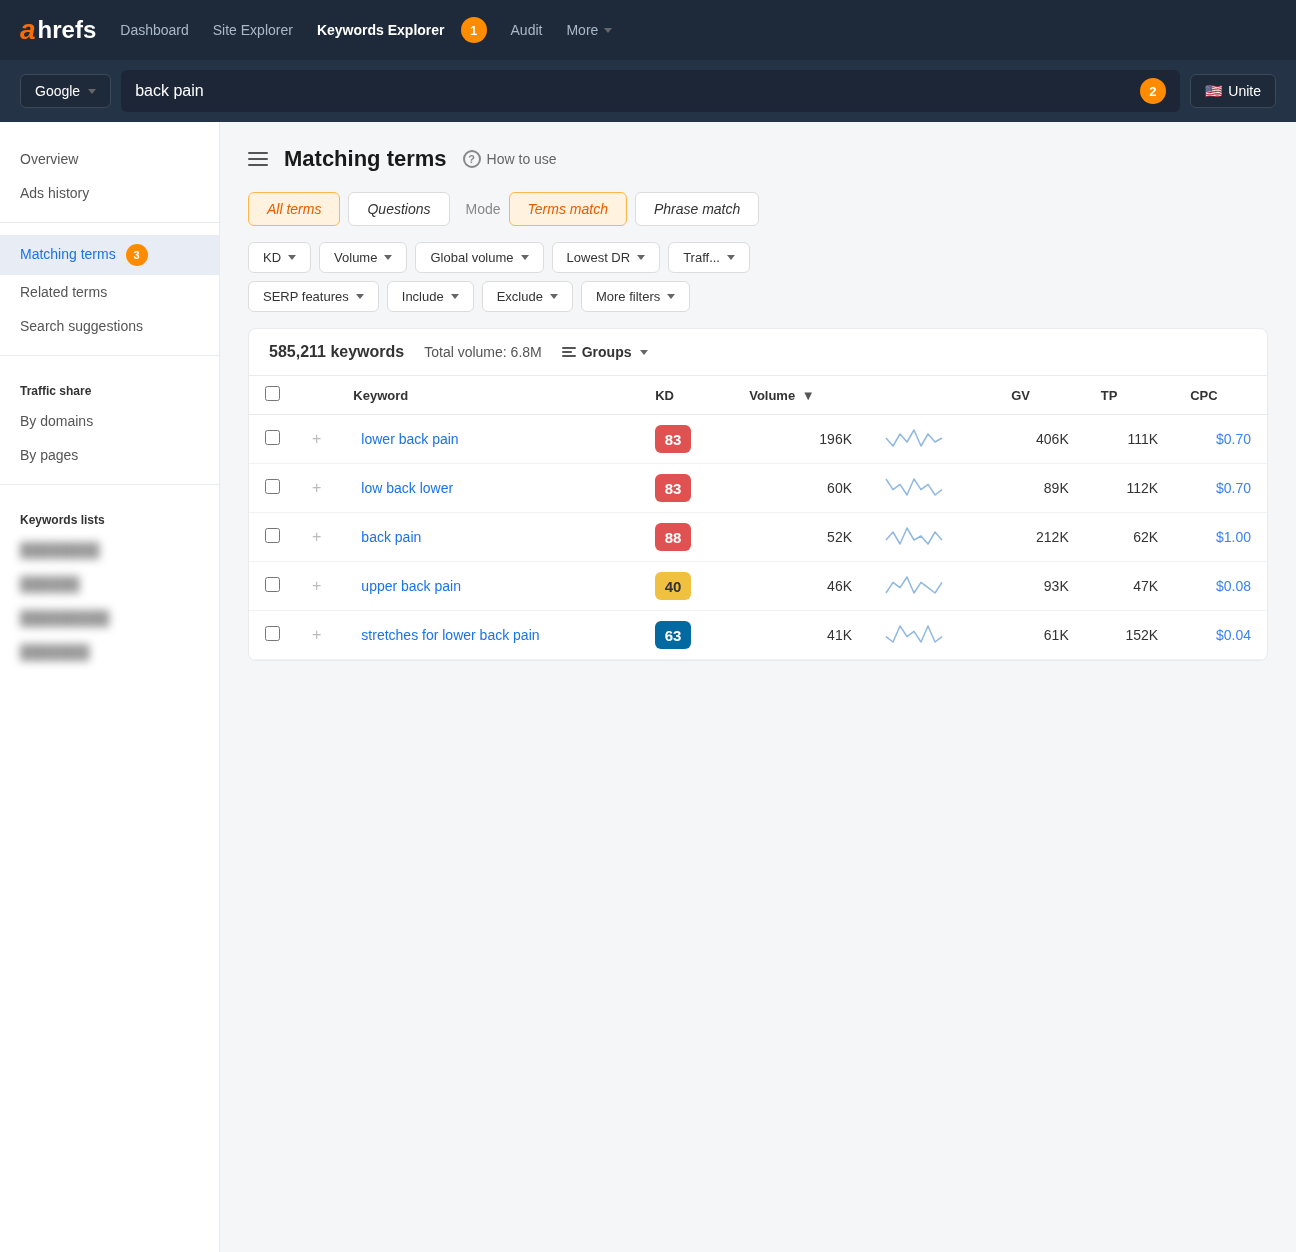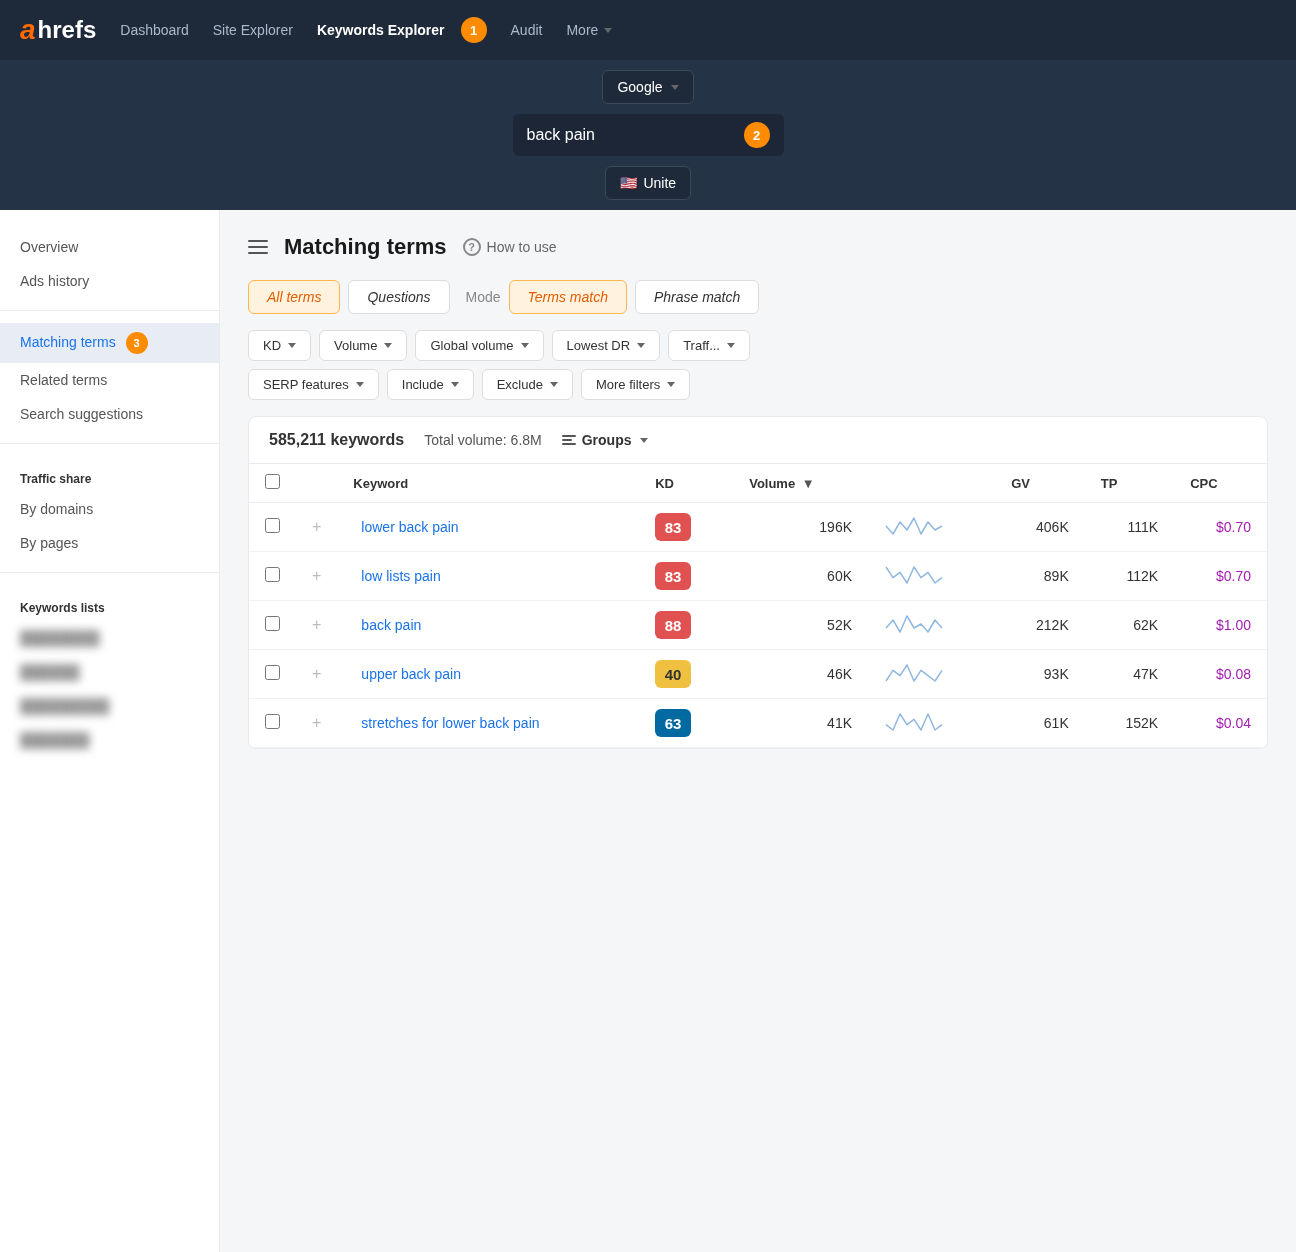--- a/index.html
+++ b/index.html
@@ -59,21 +59,20 @@
       cursor: pointer;
     }
 
     
     .search-bar-row {
       background: #253347;
       display: flex;
       align-items: center;
       padding: 10px 20px;
       gap: 10px;
-      flex-direction: column;
     }
     .google-btn {
       background: #1e2a3a;
       color: white;
       border: 1px solid #3a4a5a;
       border-radius: 6px;
       padding: 8px 14px;
       display: flex;
       align-items: center;
       gap: 6px;
@@ -382,21 +381,21 @@
       color: #bbb;
       cursor: pointer;
       font-size: 16px;
       font-weight: 300;
     }
     input[type="checkbox"] {
       width: 15px;
       height: 15px;
       cursor: pointer;
     }
-    .cpc-col { color: #a21caf; white-space: nowrap; }
+    .cpc-col { color: #3b82f6; white-space: nowrap; }
   </style>
 </head>
 <body>
 
 <nav class="top-nav">
   <div class="logo">
     <span class="logo-a">a</span>
     <span>hrefs</span>
   </div>
   <a class="nav-link">Dashboard</a>
@@ -570,21 +569,21 @@
     <td class="num-col cpc-col">$0.70</td>
   </tr>
             <tr>
     <td class="check-col">
       <input type="checkbox" style="">
     </td>
     <td class="add-col">
       <span class="plus-btn">+</span>
     </td>
     <td>
-      <a class="keyword-link">low lists pain</a>
+      <a class="keyword-link">low back lower</a>
     </td>
     <td>
       <span class="kd-badge kd-red">83</span>
     </td>
     <td class="num-col">60K</td>
     <td><svg class="trend-sparkline" viewBox="0 0 60 24">
                   <polyline points="2,4 9,14.666666666666668 16,9.333333333333334 23,20 30,4 37,14.666666666666668 44,9.333333333333334 51,20 58,14.666666666666668" fill="none" stroke="#90b8e0" stroke-width="1.5" stroke-linejoin="round"></polyline>
                 </svg></td>
     <td class="num-col">89K</td>
     <td class="num-col">112K</td>

